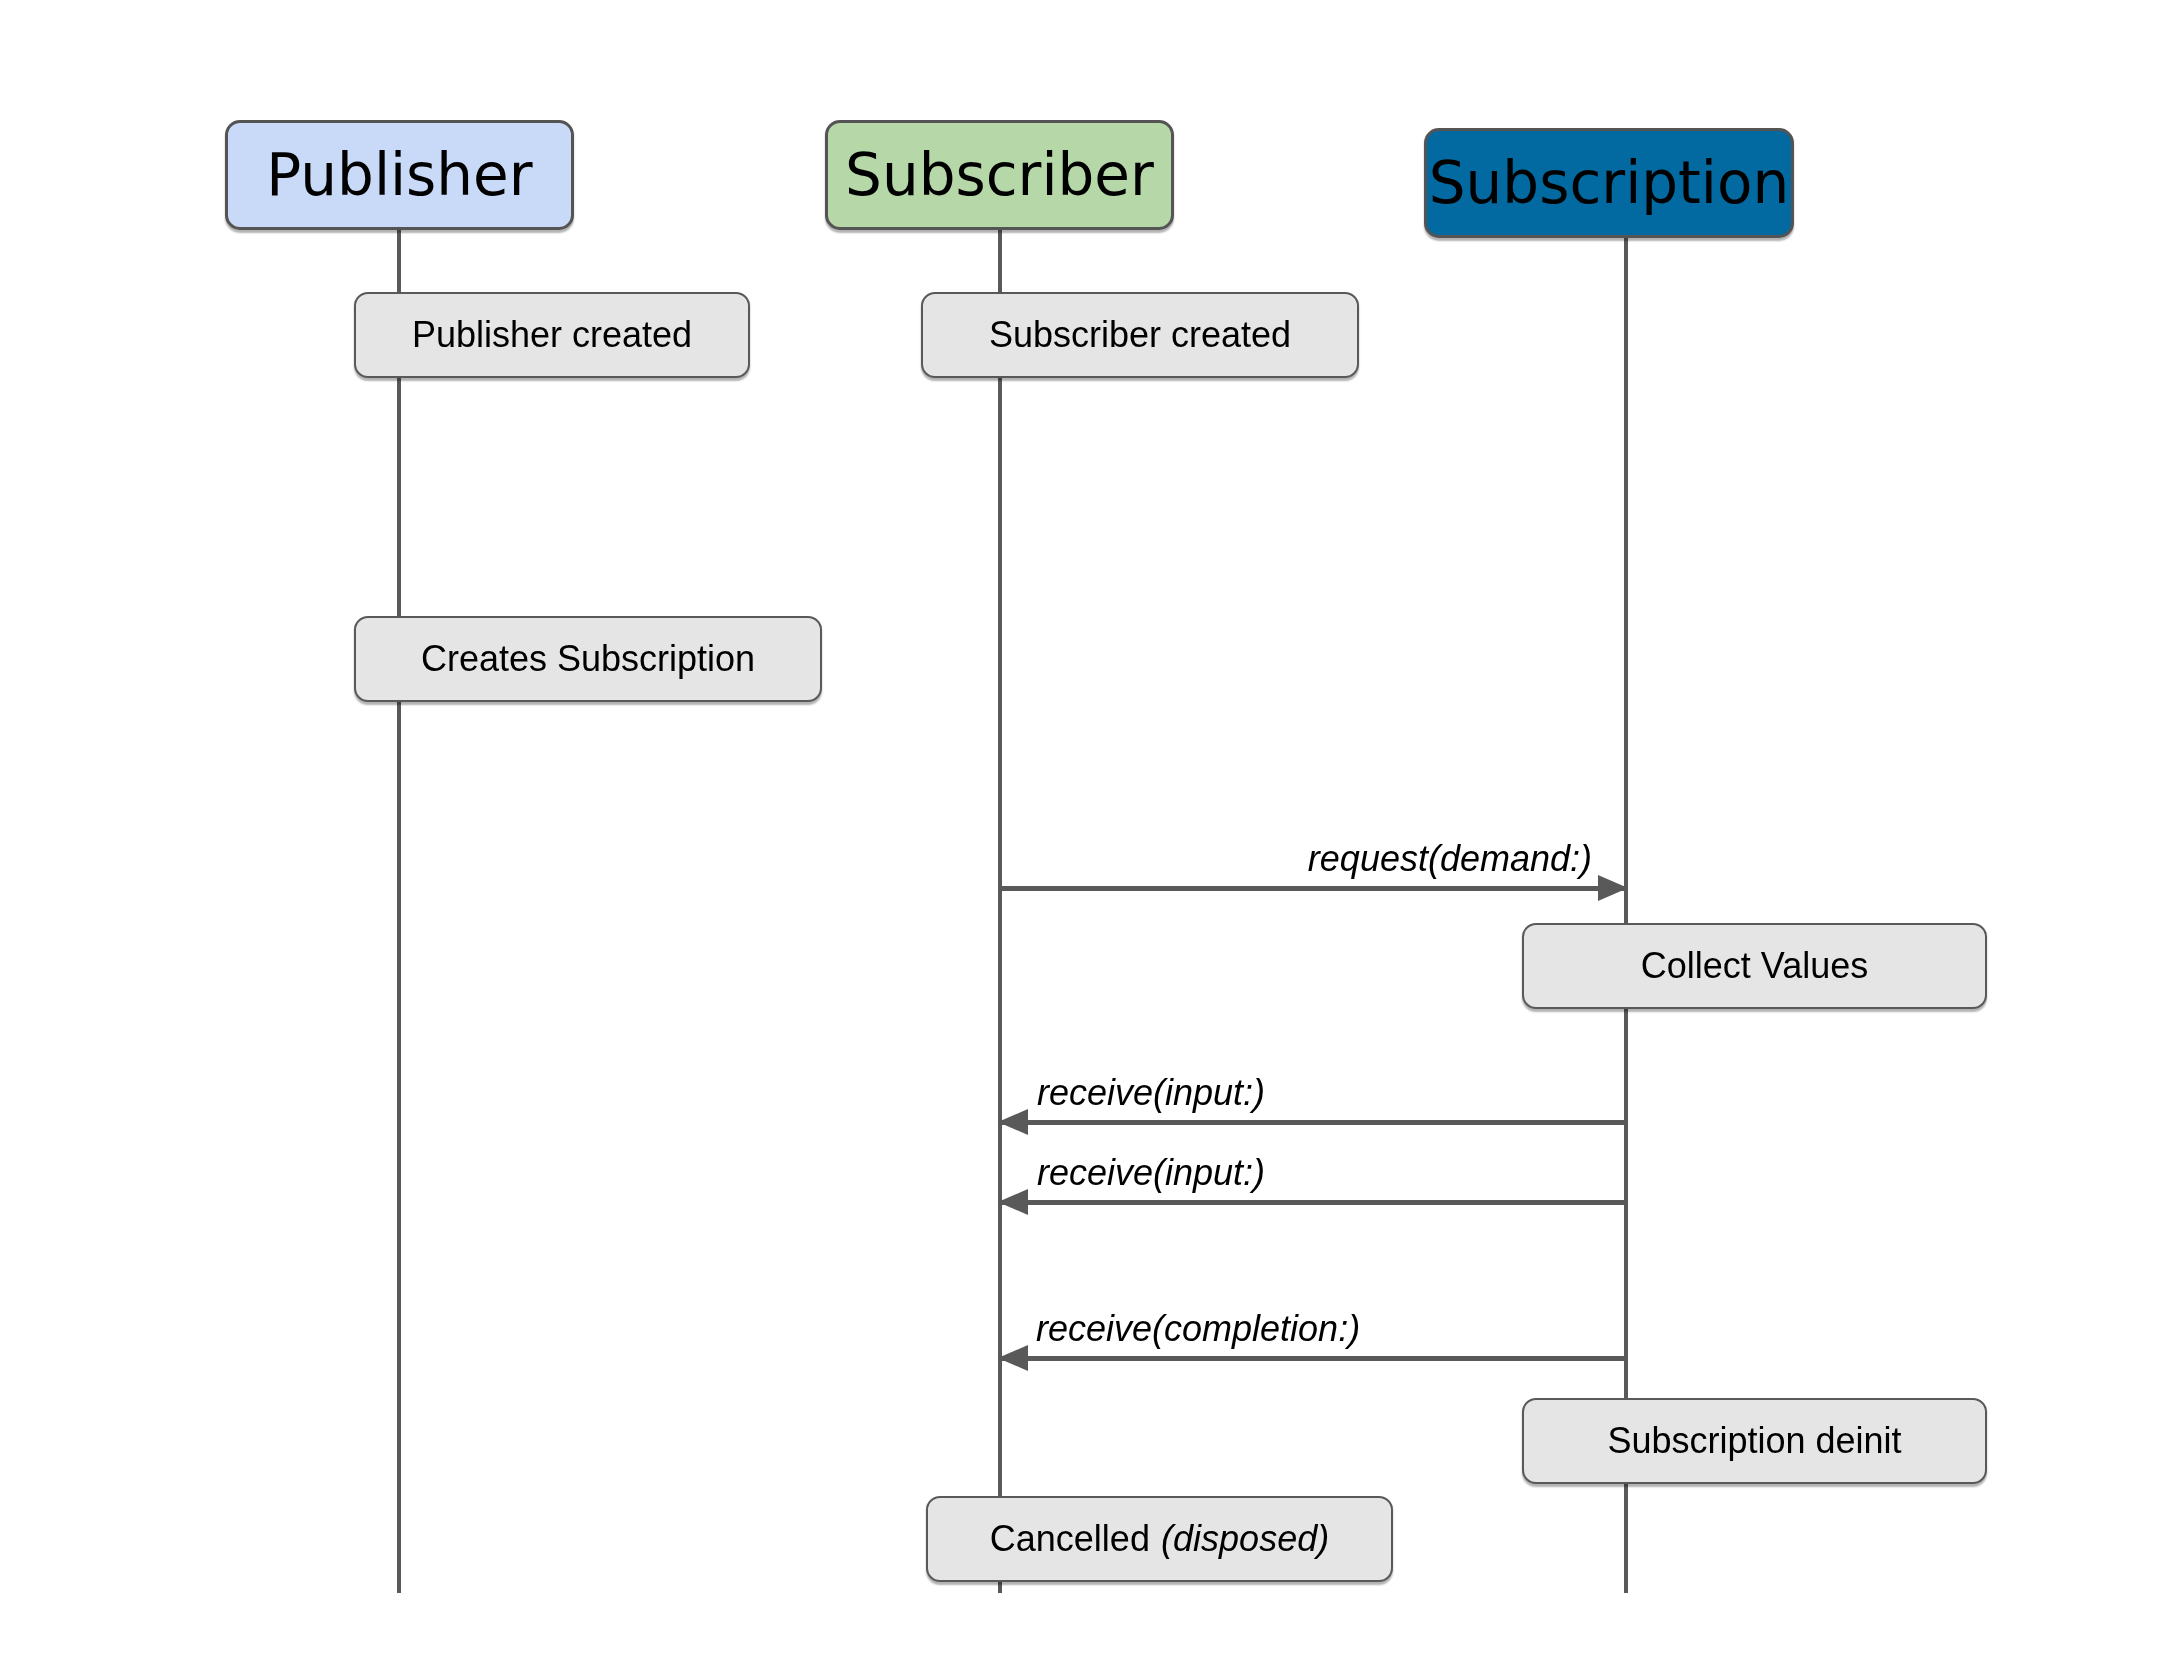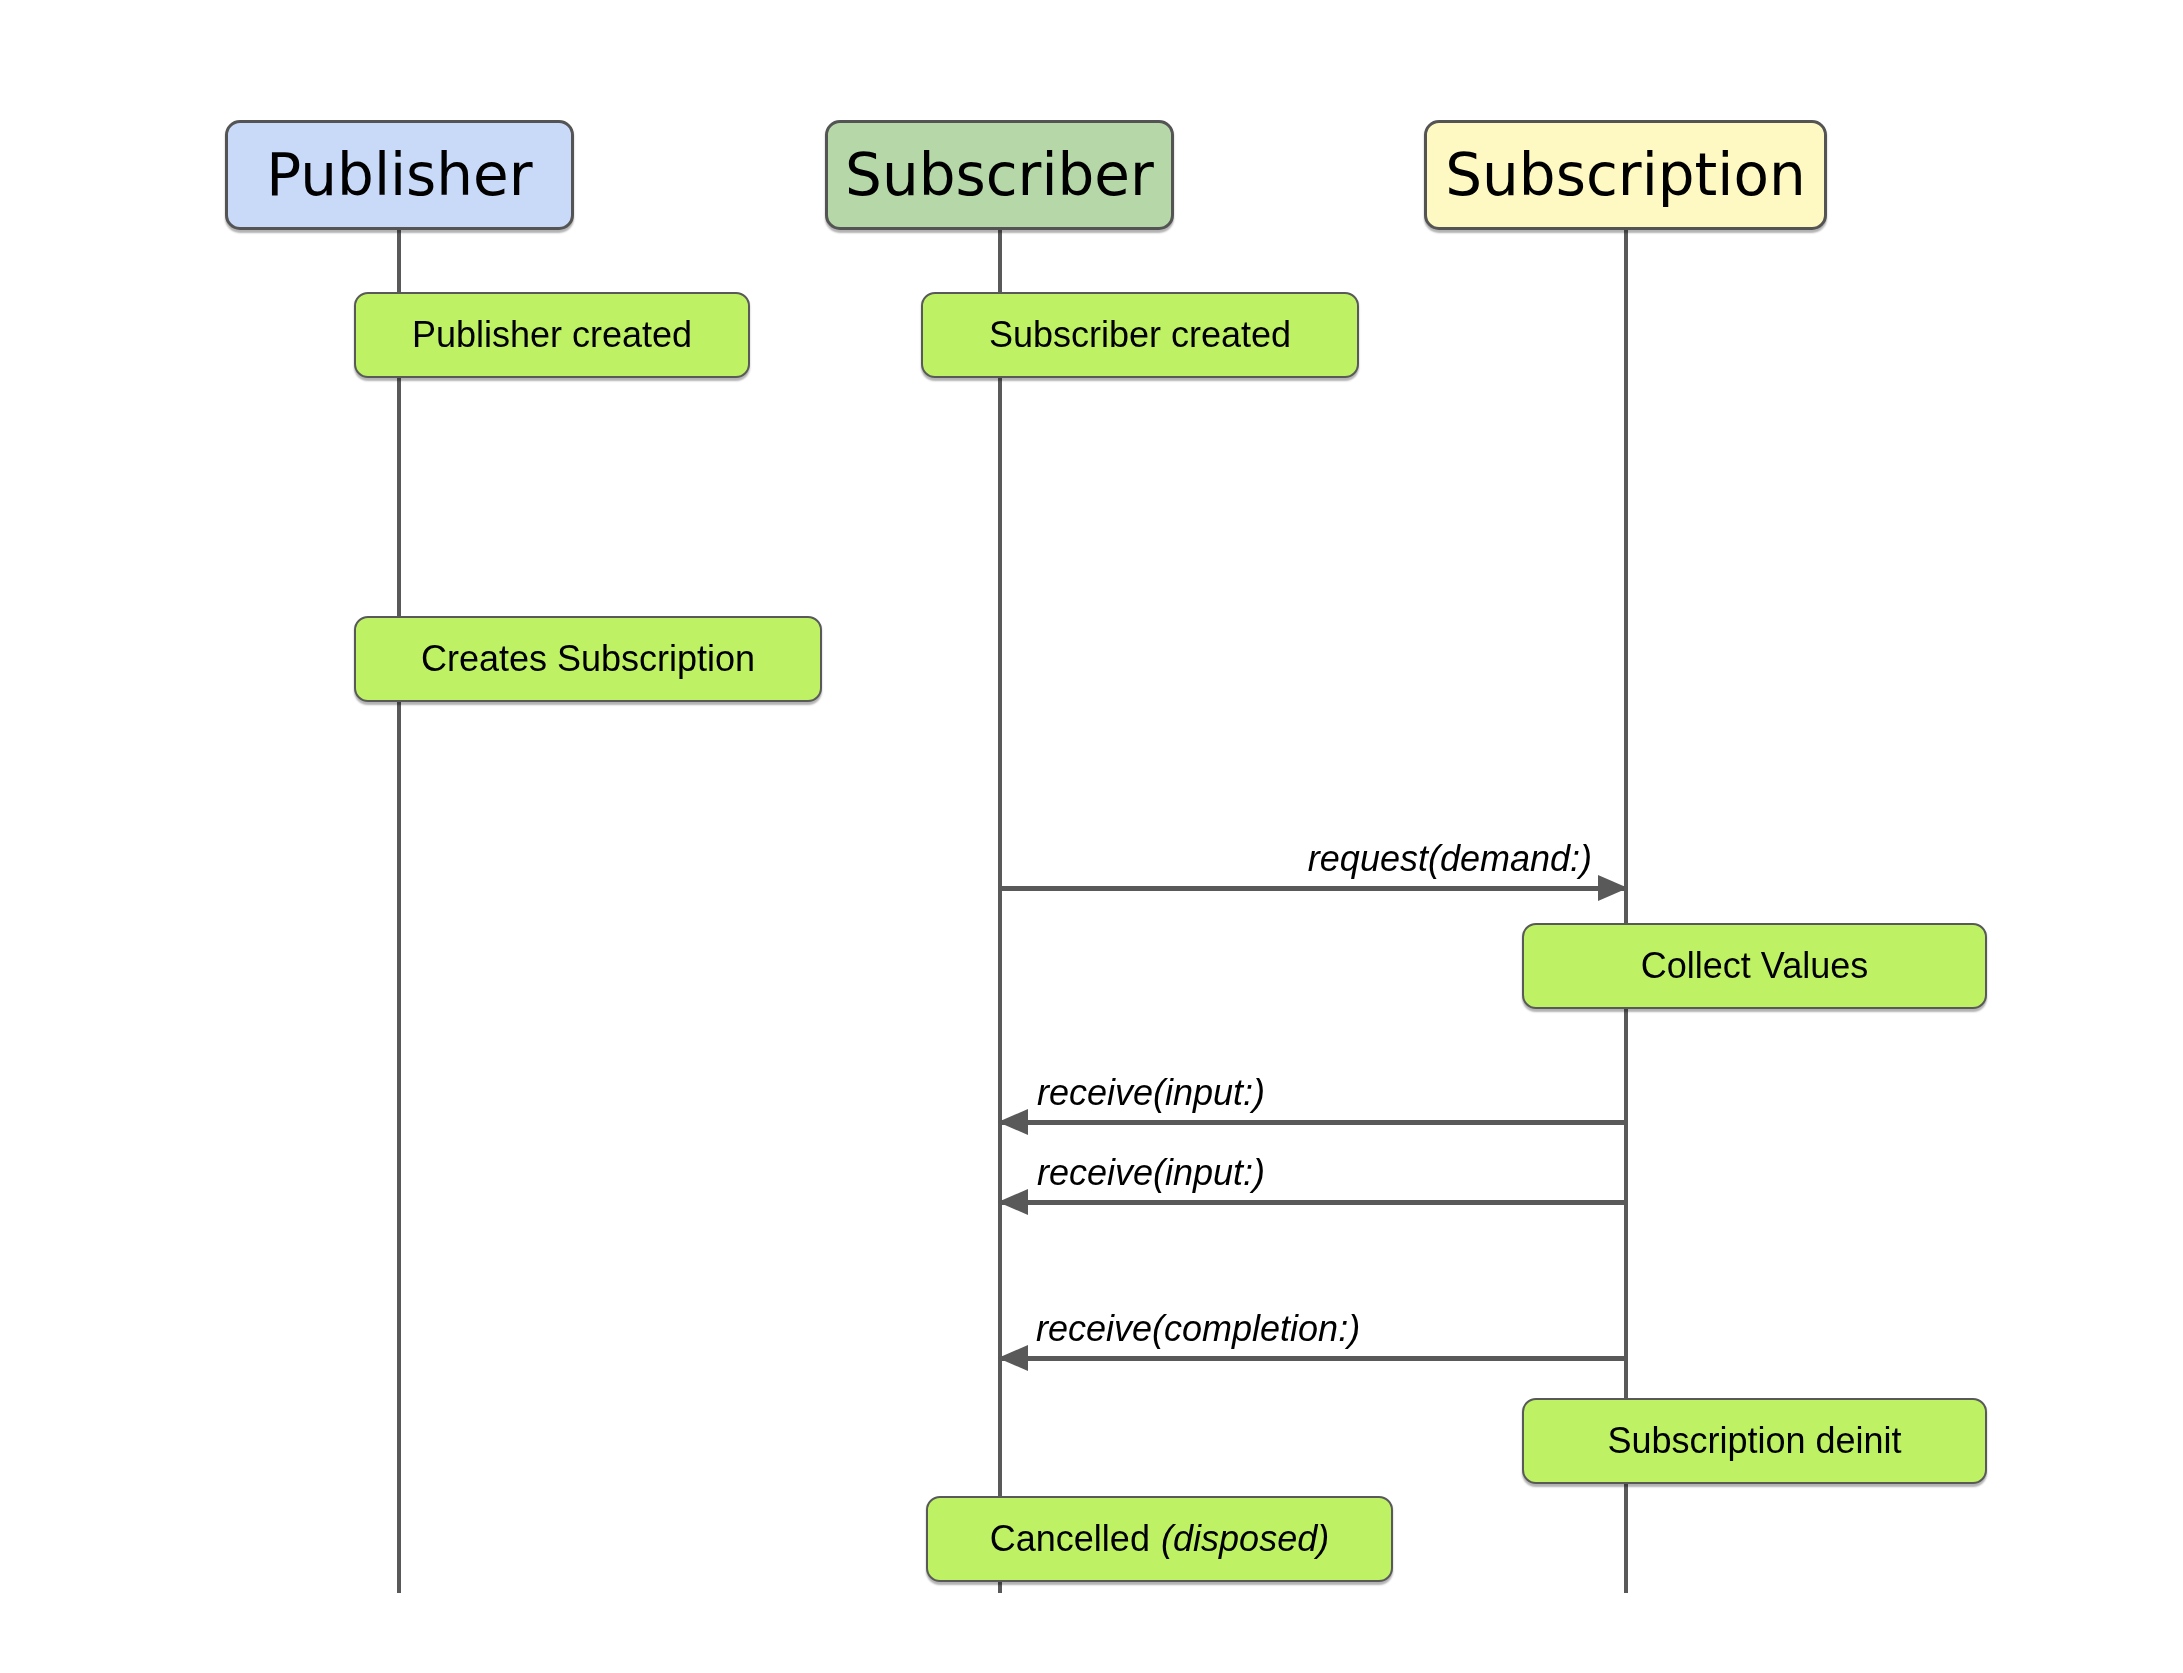--- a/index.html
+++ b/index.html
@@ -38,21 +38,21 @@
     justify-content: center;
     font-family: "DejaVu Sans", sans-serif;
     font-size: 58px;
     color: #000000;
     box-shadow: 0 2.8px 1.9px rgba(0,0,0,0.30);
   }
   
   .note {
     position: absolute;
     height: 86px;
-    background: #bef264;
+    background: #e5e5e5;
     border: 2.8px solid #595959;
     border-radius: 14px;
     box-sizing: border-box;
     display: flex;
     align-items: center;
     justify-content: center;
     font-size: 36px;
     color: #000000;
     white-space: nowrap;
     box-shadow: 0 2.8px 1.9px rgba(0,0,0,0.30);
@@ -91,21 +91,21 @@
 <body>
 
 <div class="canvas">
 
   <div class="lifeline" style="left: 397px;"></div>
   <div class="lifeline" style="left: 998px;"></div>
   <div class="lifeline" style="left: 1624px;"></div>
 
   <div class="actor" style="left: 225px; width: 349px; background-color: rgb(201, 218, 248);">Publisher</div>
   <div class="actor" style="left: 825px; width: 349px; background-color: rgb(182, 215, 168);">Subscriber</div>
-  <div class="actor" style="left: 1424px; width: 403px; background-color: #fef9c3;">Subscription</div>
+  <div class="actor" style="left: 1424px; width: 370px; background-color: #0369a1; margin-top: 8px;">Subscription</div>
 
   <div class="note" style="left: 354px;  top: 292px;  width: 396px;">Publisher created</div>
   <div class="note" style="left: 921px;  top: 292px;  width: 438px;">Subscriber created</div>
   <div class="note" style="left: 354px;  top: 616px;  width: 468px;">Creates Subscription</div>
   <div class="note" style="left: 1522px; top: 923px;  width: 465px;">Collect Values</div>
   <div class="note" style="left: 1522px; top: 1398px; width: 465px;">Subscription deinit</div>
   <div class="note" style="left: 926px;  top: 1496px; width: 467px;">
     <span>Cancelled</span>
     <span class="it" style="margin-left: 11.2px;">(disposed)</span>
   </div>

